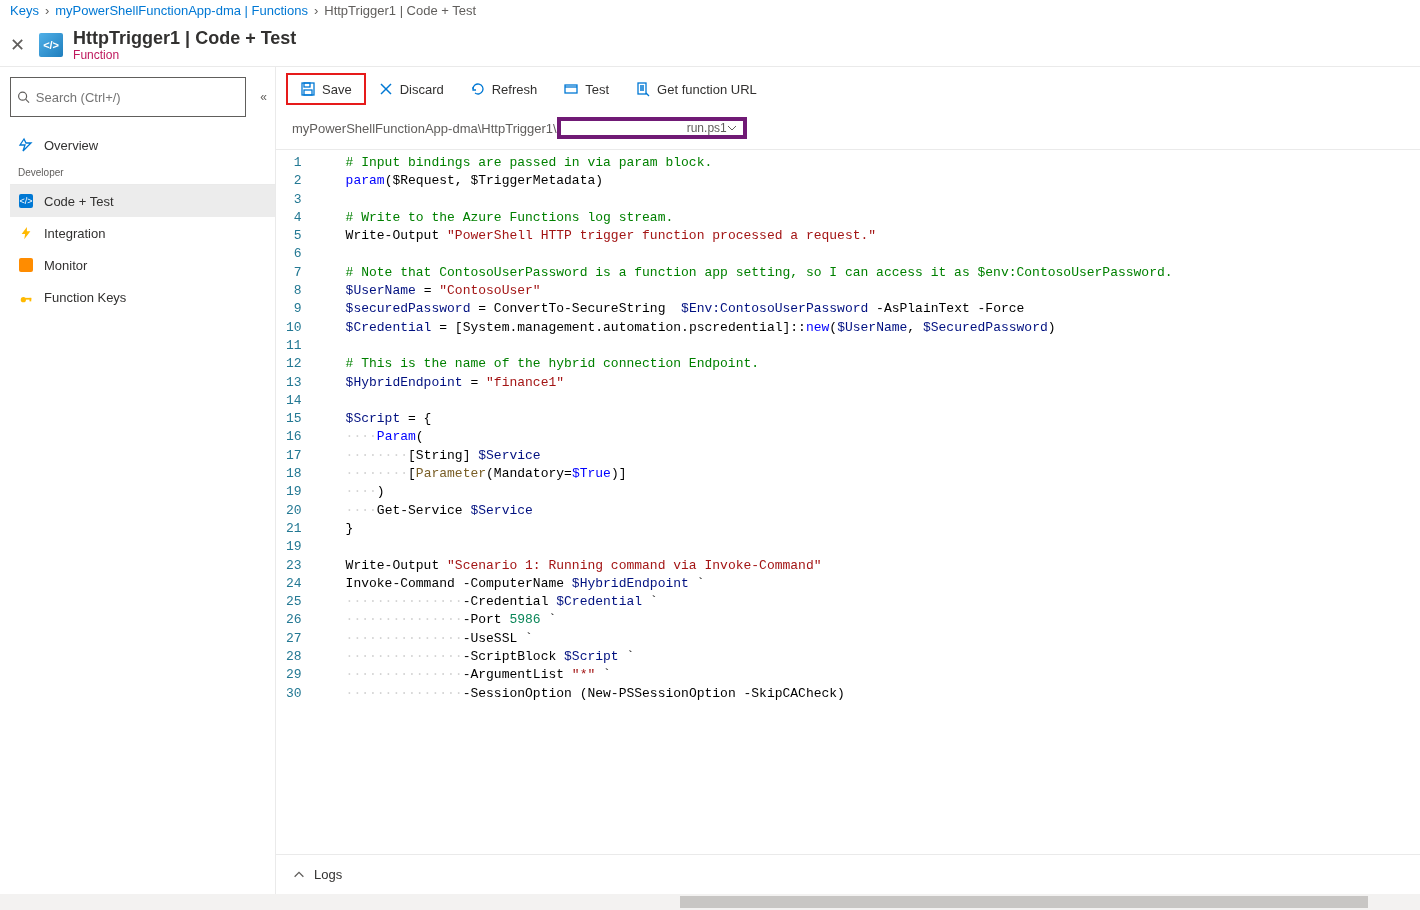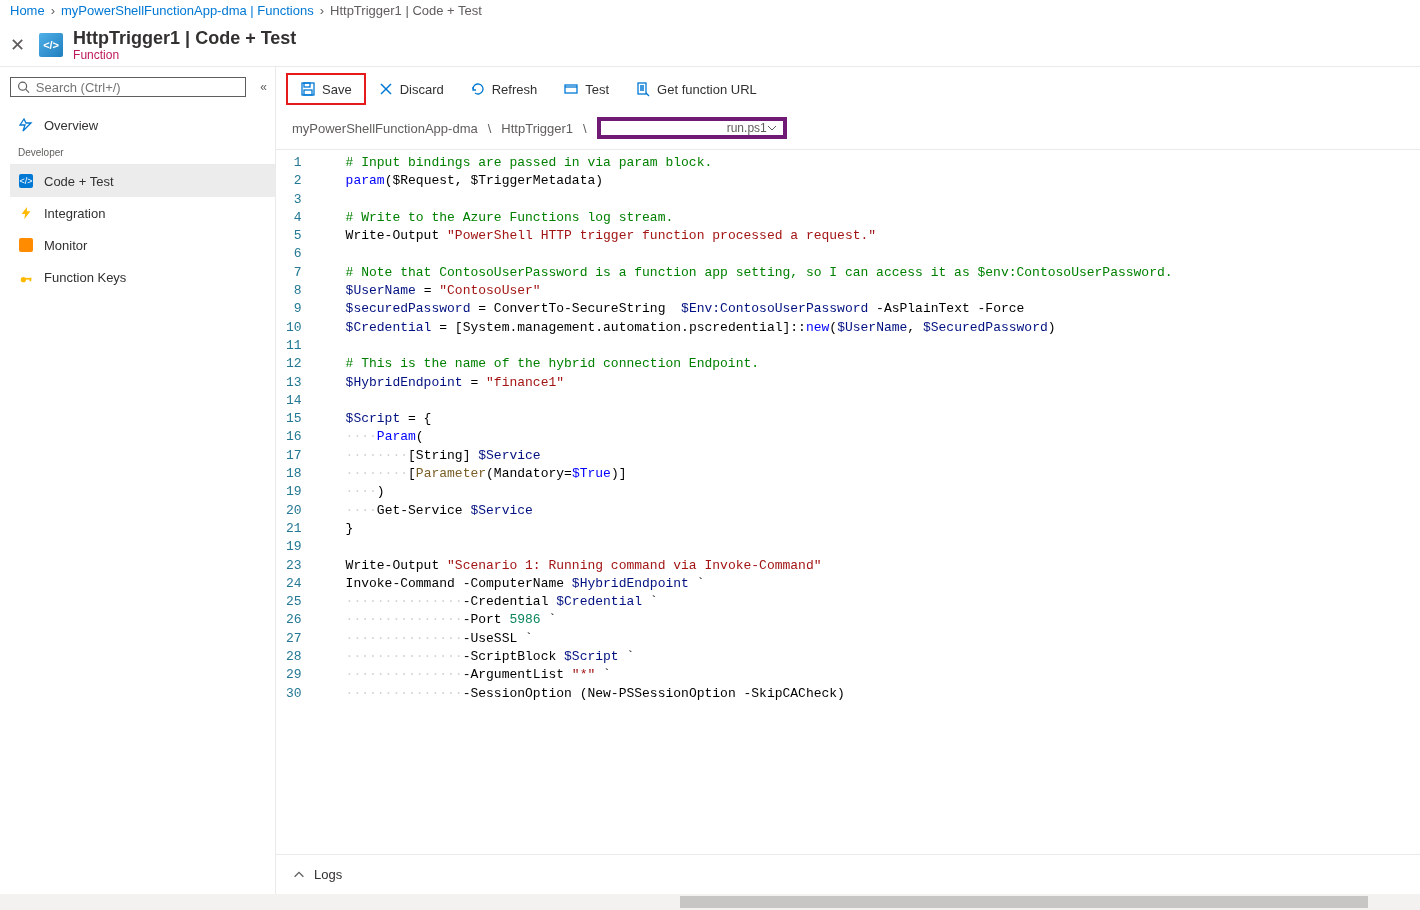--- a/index.html
+++ b/index.html
@@ -19,21 +19,21 @@
   .header-icon { width: 24px; height: 24px; background: linear-gradient(135deg, #50b0e8, #1f7ebd); display: flex; align-items: center; justify-content: center; color: #fff; font-size: 11px; font-weight: bold; margin-right: 10px; border-radius: 2px;}
   .header-text { display: flex; flex-direction: column; }
   .header-title { font-size: 18px; font-weight: 600; color: #323130; }
   .header-sub { font-size: 12px; color: #be185d; margin-top: -1px; }
   
   .body { flex: 1; display: flex; min-height: 0; }
   
   
   .sidebar { width: 275px; display: flex; flex-direction: column; padding: 10px 0 0 10px; }
   .search-row { display: flex; align-items: center; margin-bottom: 12px; padding-right: 8px;}
-  .search-box { flex: 1; display: flex; align-items: center; border: 1px solid #605e5c; height: 20px; padding: 0 6px; }
+  .search-box { flex: 1; display: flex; align-items: center; border: 1px solid #605e5c; height: 40px; padding: 0 6px; }
   .search-box svg { width: 14px; height: 14px; color: #605e5c; }
   .search-box input { border: none; outline: none; font-size: 13px; margin-left: 6px; width: 100%; }
   .collapse-btn { margin-left: 14px; color: #605e5c; font-size: 12px; cursor: pointer; }
   .side-item { display: flex; align-items: center; height: 32px; padding-left: 8px; cursor: pointer; gap: 10px; font-size: 13px; }
   .side-item.active { background: #ececec; }
   .side-label { padding: 6px 8px 6px 8px; color: #605e5c; font-weight: 400; font-size: 10px; border-bottom: 1px solid #eaeaea; display:block; }
   .side-icon { width: 16px; height: 16px; display: flex; align-items: center; justify-content: center; }
   
   .mi-overview { color:#0078d4; }
   .mi-code { width:14px;height:14px;background:#0078d4;color:#fff;font-size:9px;display:flex;align-items:center;justify-content:center;border-radius:2px;}
@@ -42,21 +42,21 @@
   .mi-key { color:#ffb900; }
   
   
   .main { flex: 1; display: flex; flex-direction: column; border-left: 1px solid #eaeaea; min-width: 0; }
   .toolbar { display: flex; align-items: center; height: 44px; padding-left: 12px; gap: 2px; }
   .tool-btn { display: inline-flex; align-items: center; gap: 6px; padding: 6px 12px; cursor: pointer; }
   .tool-btn svg { width: 16px; height: 16px; }
   .tool-btn.highlighted { outline: 2px solid #e61a1a; }
   .tool-icon { color: #0078d4; }
   
-  .pathbar { display: flex; align-items: center; padding: 6px 16px; font-size: 13px; gap: 10px; color: #605e5c; }
+  .pathbar { display: flex; align-items: center; padding: 6px 16px; font-size: 13px; color: #605e5c; }
   .path-seg { }
   .path-sep { color: #605e5c; }
   .file-select { display: flex; align-items: center; justify-content: flex-end; border: 4px solid #701a75; padding: 2px 6px; width: 190px; height: 22px; font-size: 12px; cursor: pointer;}
   
   .editor { flex: 1; display: flex; font-family: Consolas, "Courier New", monospace; font-size: 13px; line-height: 18.3px; overflow: auto; margin-top: 4px; border-top: 1px solid #eaeaea; }
   .gutter { display: flex; flex-direction: column; padding: 4px 18px 4px 10px; color: #237893; text-align: right; user-select: none; }
   .gutter span { height: 18.3px; }
   .code { padding: 4px 0; flex:1; }
   .code-line { height: 18.3px; white-space: pre; margin-left: 26px; }
   .ws { color: #d4d4d4; }
@@ -73,21 +73,21 @@
   
   .hscroll { height: 16px; background: #f3f2f1; position: relative; }
   .hscroll-thumb { position: absolute; left: 680px; top: 2px; width: 688px; height: 12px; background: #c8c6c4; border-radius: 0; }
 </style>
 </head>
 <body>
 
 <div class="container">
 
   <div class="breadcrumb">
-    <a>Home</a>
+    <a>Keys</a>
     <span class="sep">›</span>
     <a>myPowerShellFunctionApp-dma | Functions</a>
     <span class="sep">›</span>
     <span class="current">HttpTrigger1 | Code + Test</span>
   </div>
 
   <div class="header">
     <span class="close-x">✕</span>
     <div class="header-icon">&lt;/&gt;</div>
     <div class="header-text">

